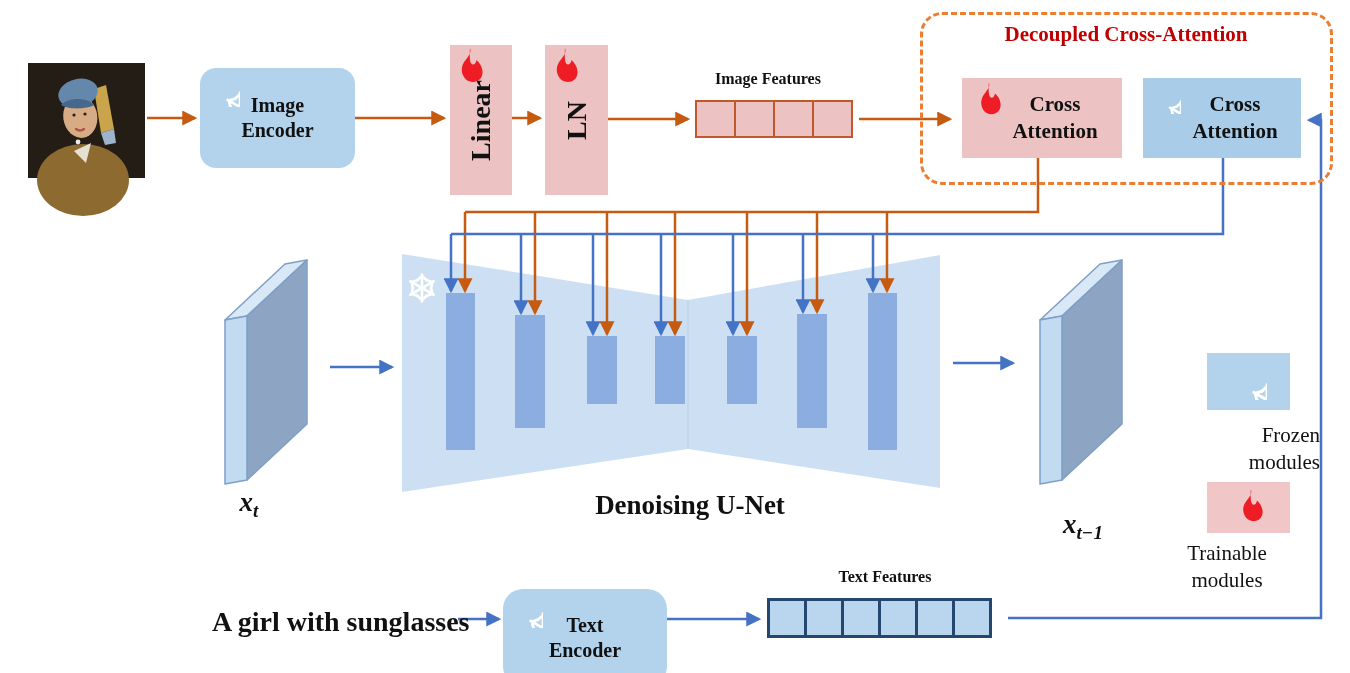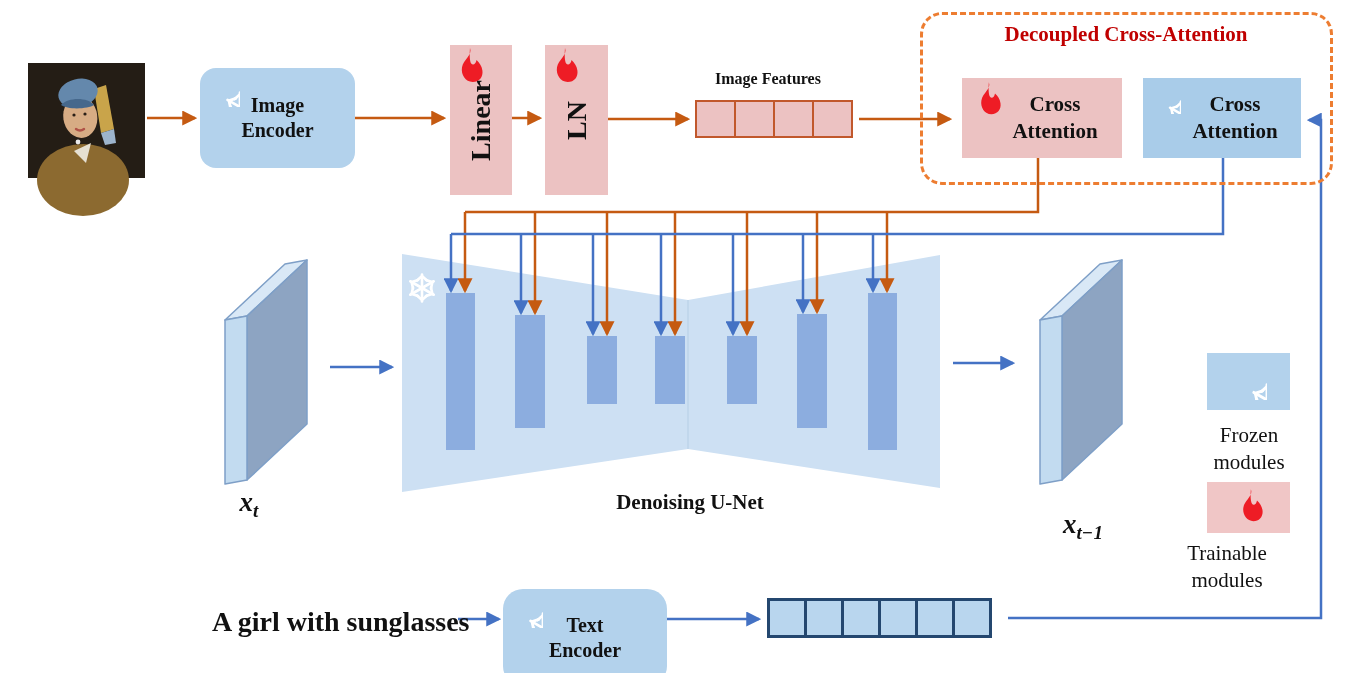--- a/index.html
+++ b/index.html
@@ -18,21 +18,21 @@
   .rot-label{writing-mode:vertical-rl;transform:rotate(180deg);font-size:28px;font-weight:bold;}
   .feat-label{font-weight:bold;font-size:16px;text-align:center;color:#111;}
   .cells{display:flex;}
   .cells .cell{box-sizing:border-box;}
   .img-cells .cell{width:41px;height:38px;background:#ecc2c2;border:2px solid #c1582c;margin-left:-2px;}
   .img-cells .cell:first-child{margin-left:0;}
   .txt-cells .cell{width:40px;height:40px;background:#b9d6ee;border:3px solid #24476f;margin-left:-3px;}
   .txt-cells .cell:first-child{margin-left:0;}
   .dashed-frame{box-sizing:border-box;border:3px dashed #ed7d31;border-radius:22px;z-index:1;}
   .dca-title{font-weight:bold;font-size:21px;color:#c00000;text-align:center;}
-  .big-label{font-weight:bold;font-size:21px;color:#111;text-align:center;}
+  .big-label{font-weight:bold;font-size:27px;color:#111;text-align:center;}
   .math-label{font-weight:bold;font-style:italic;font-size:27px;color:#111;text-align:center;}
   .math-label sub{font-size:19px;}
   .prompt{font-weight:bold;font-size:28px;color:#111;white-space:nowrap;}
   .legend-text{font-size:21px;line-height:1.3;color:#111;text-align:center;font-weight:normal;}
   .legend-chip{display:flex;align-items:center;justify-content:center;}
 </style>
 </head>
 <body>
 
 <div id="figure">
@@ -214,35 +214,36 @@
   <div class="abs box blue-box two-line" style="left:503px;top:570px;width:164px;height:97px;border-radius:20px;margin-top:19px;">
     <svg class="icon" style="left:6px;top:5px;width:34px;height:34px;" viewBox="-16 -16 32 32">
         <use href="#snowflake"></use>
       </svg>
     <div>
       <div>Text</div>
       <div>Encoder</div>
     </div>
   </div>
 
+  <div class="abs feat-label" style="left:785px;top:568px;width:200px;">Text Features</div>
   <div class="abs cells txt-cells" style="left:767px;top:598px;">
     <div class="cell"></div>
   <div class="cell"></div>
       <div class="cell"></div>
       <div class="cell"></div>
       <div class="cell"></div>
       <div class="cell"></div>
     </div>
 
   <div class="abs legend-chip" style="left:1207px;top:353px;width:83px;height:57px;background:#b3d2ec;">
     <svg style="width:36px;height:36px;color:#fff;" viewBox="-16 -16 32 32">
         <use href="#snowflake"></use>
       </svg>
   </div>
-  <div class="abs legend-text" style="left:1178px;top:422px;width:142px;">
+  <div class="abs legend-text" style="left:1178px;top:422px;width:142px;text-align:right;">
     <div>Frozen</div>
     <div>modules</div>
   </div>
   <div class="abs legend-chip" style="left:1207px;top:482px;width:83px;height:51px;background:#f0c6c6;">
     <svg style="width:30px;height:38px;" viewBox="0 0 24 30">
         <use href="#flame"></use>
       </svg>
   </div>
   <div class="abs legend-text" style="left:1156px;top:540px;width:142px;">
     <div>Trainable</div>

